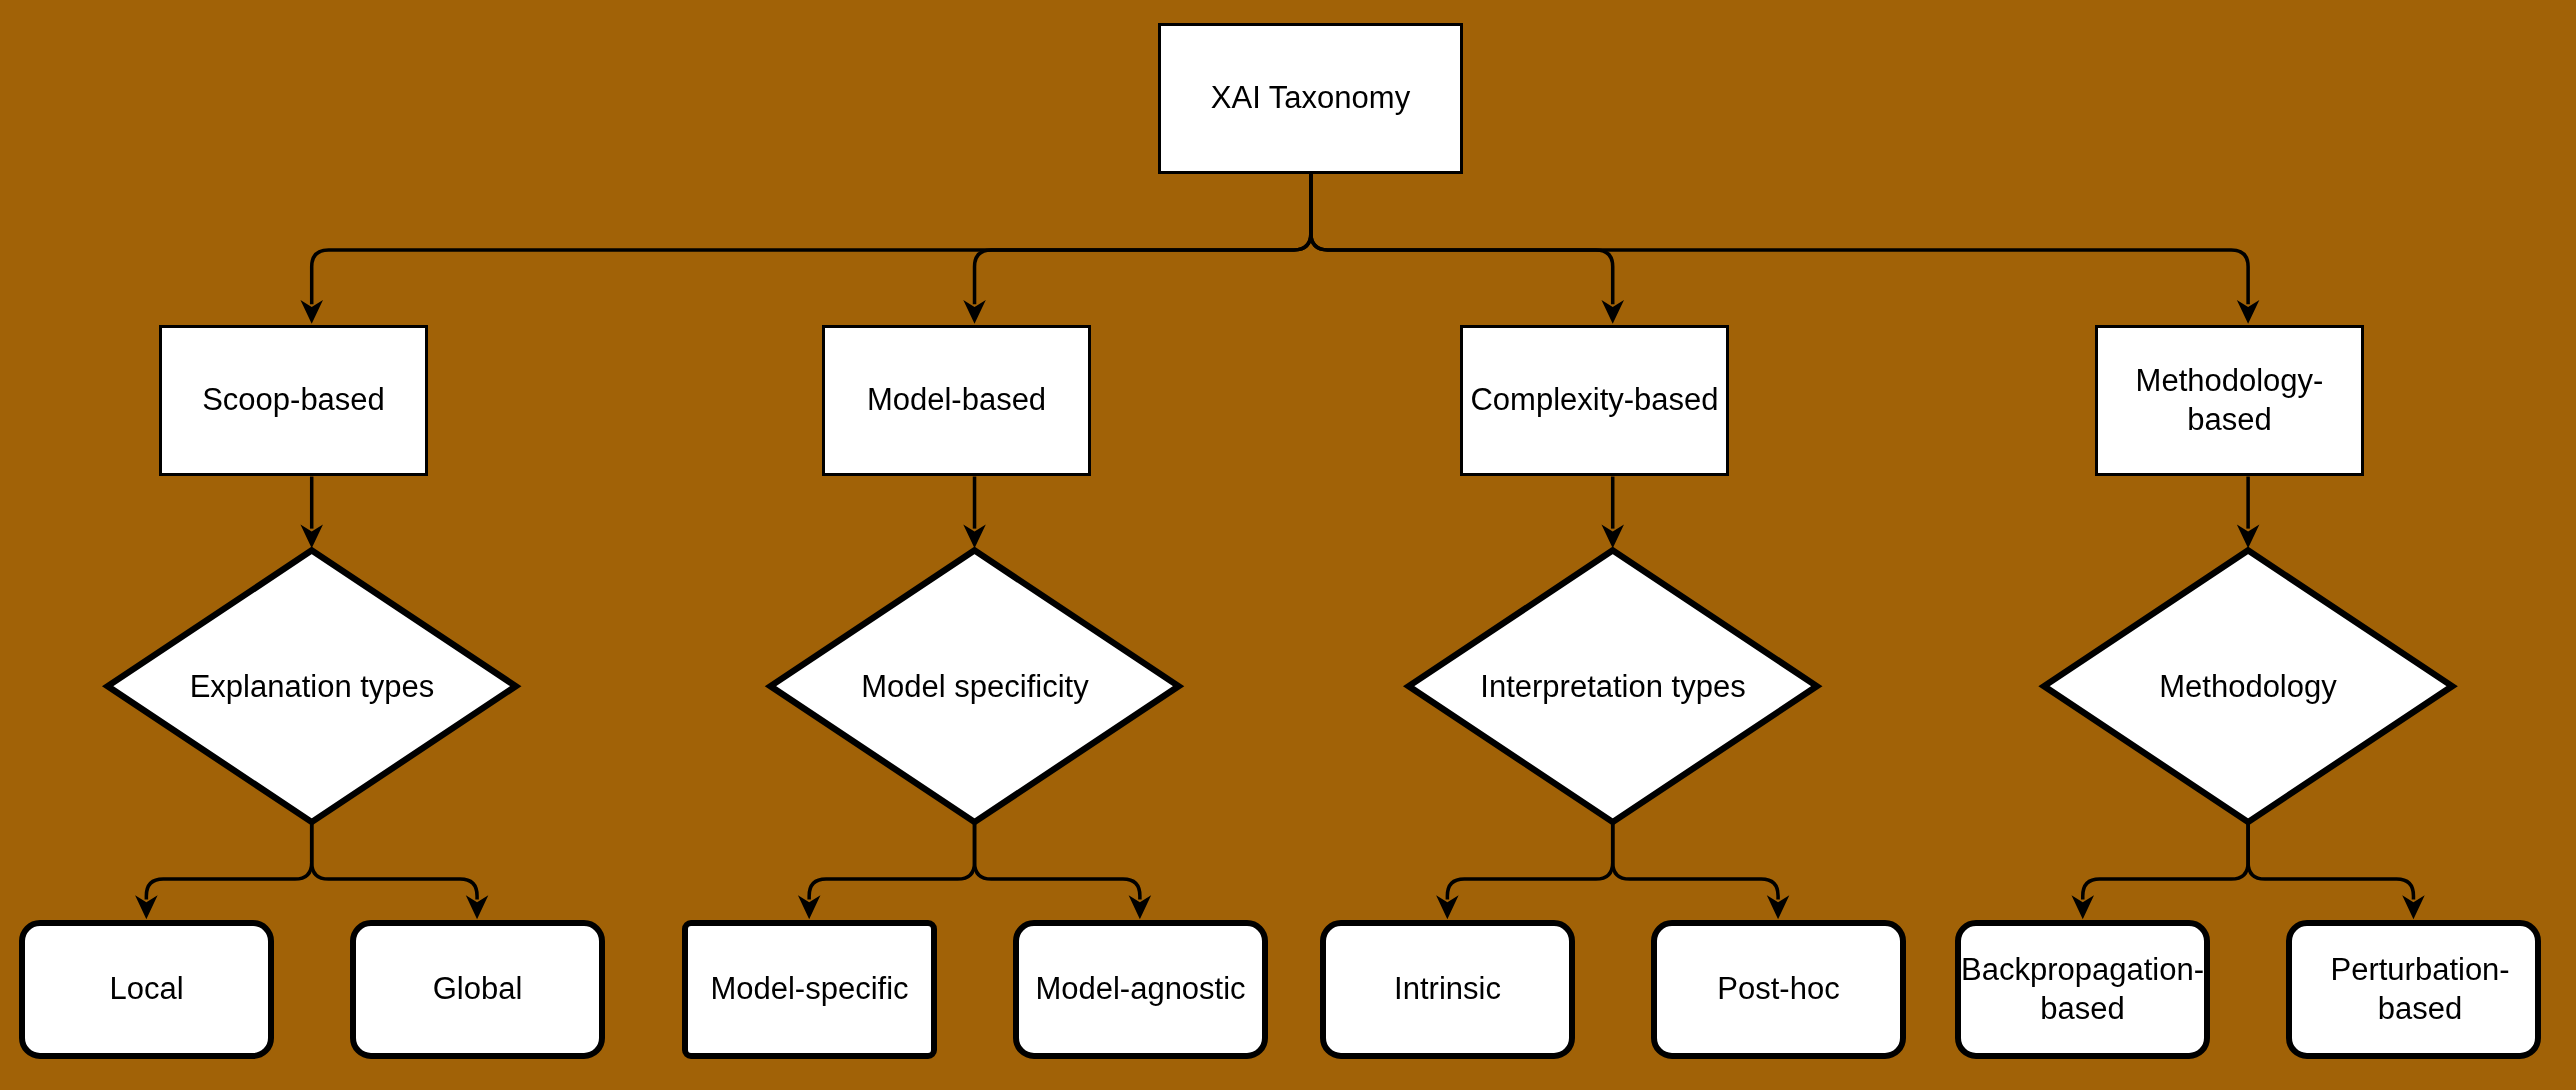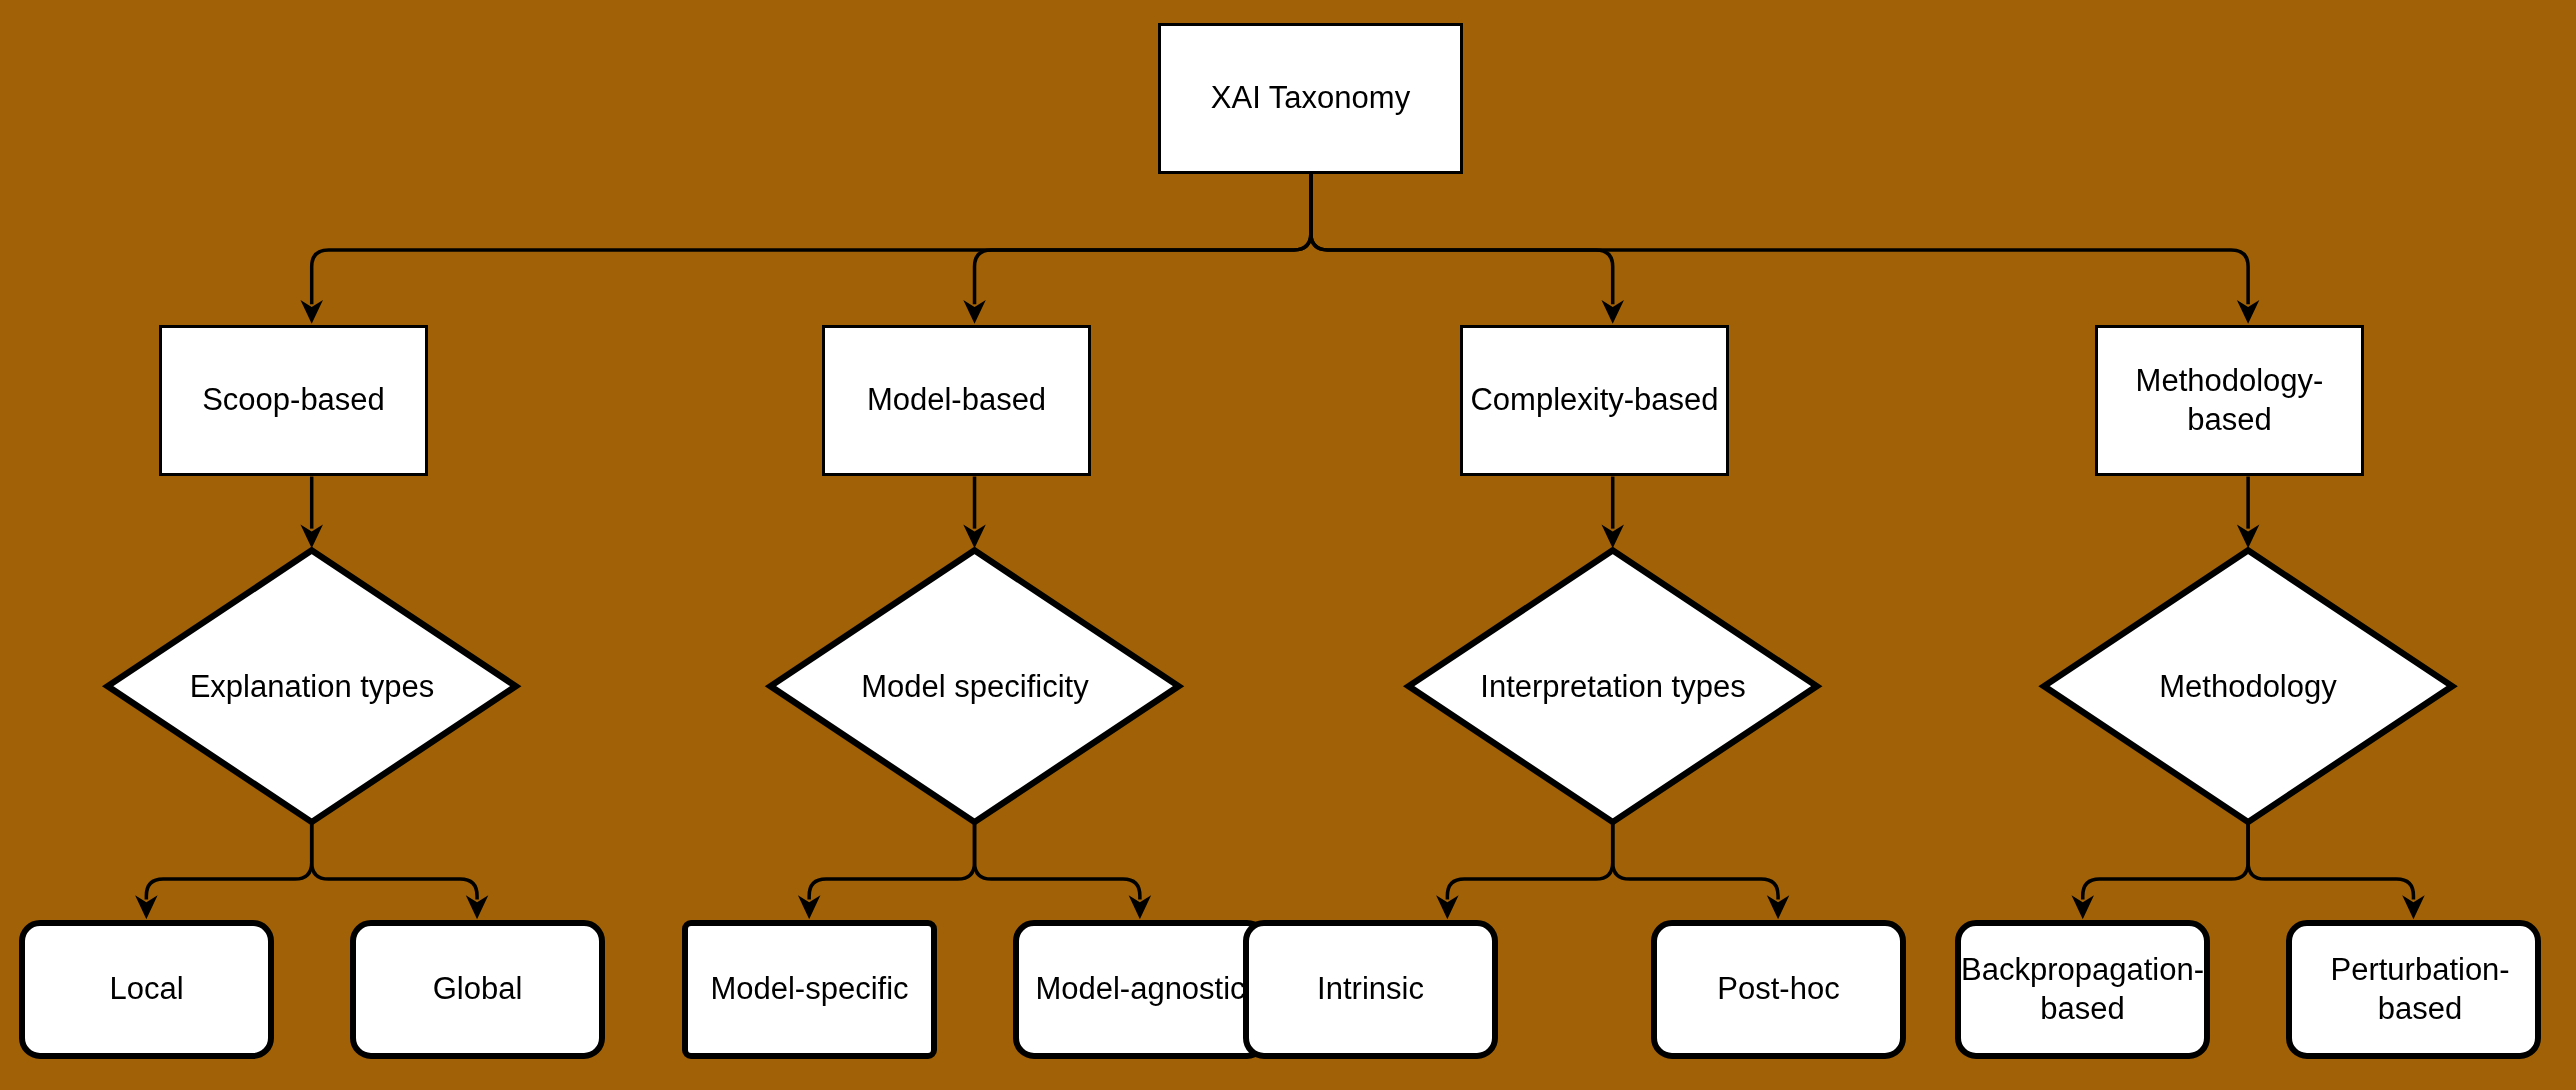--- a/index.html
+++ b/index.html
@@ -135,21 +135,21 @@
   </div>
   <div class="node leaf" style="left:350px;">
     <span class="label">Global</span>
   </div>
   <div class="node leaf" style="left:682px;border-radius:9px;">
     <span class="label">Model-specific</span>
   </div>
   <div class="node leaf" style="left:1013px;">
     <span class="label">Model-agnostic</span>
   </div>
-  <div class="node leaf" style="left:1243px;">
+  <div class="node leaf" style="left:1320px;">
     <span class="label">Intrinsic</span>
   </div>
   <div class="node leaf" style="left:1651px;">
     <span class="label">Post-hoc</span>
   </div>
   <div class="node leaf" style="left:1955px;">
     <span class="label">Backpropagation-based</span>
   </div>
   <div class="node leaf" style="left:2286px;padding-left:16px;">
     <span class="label">Perturbation-based</span>

